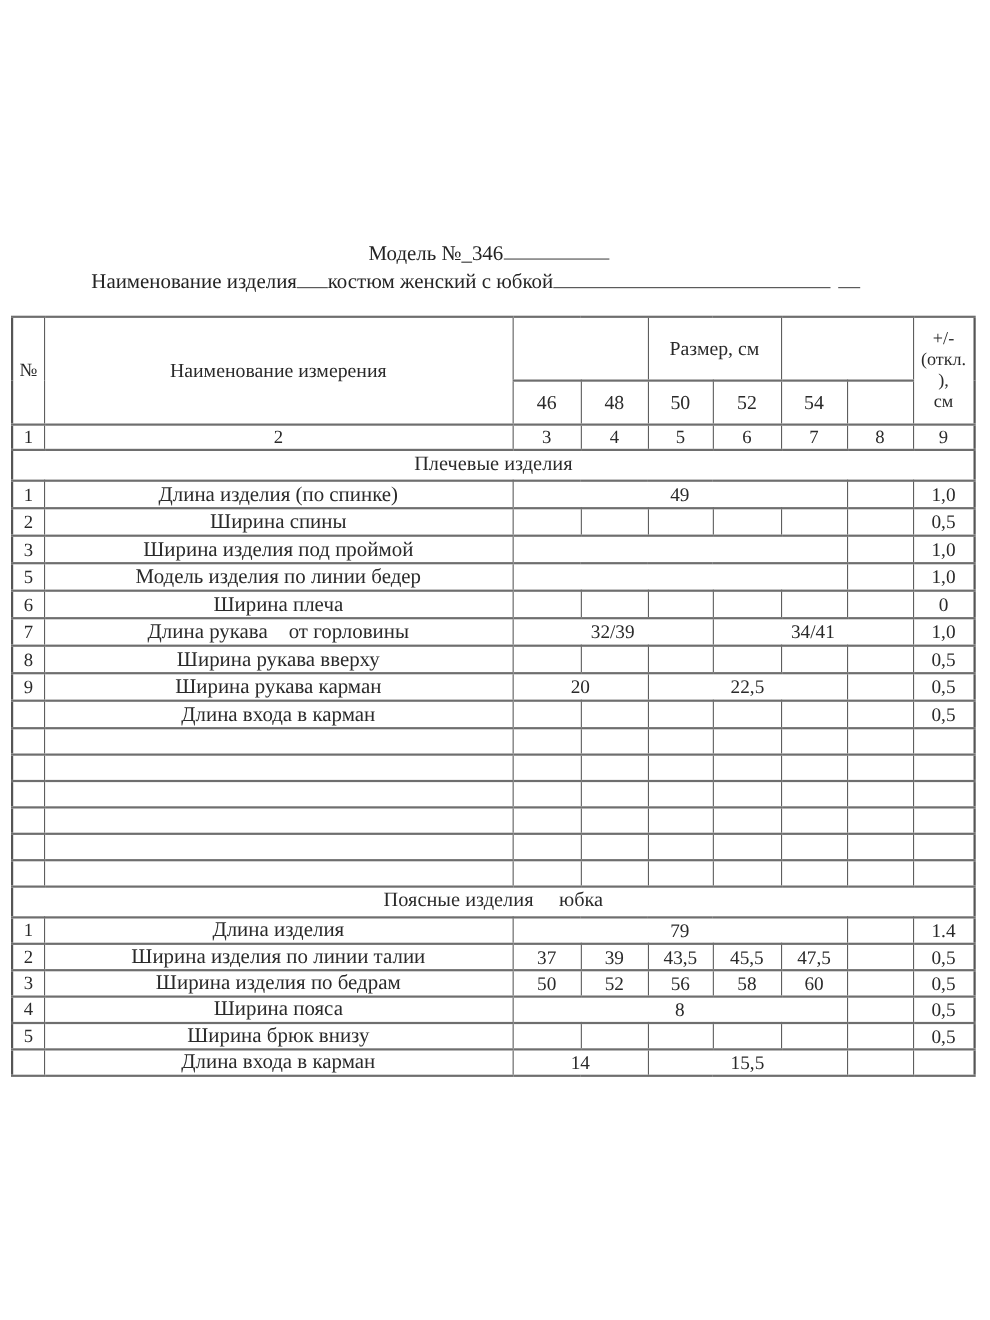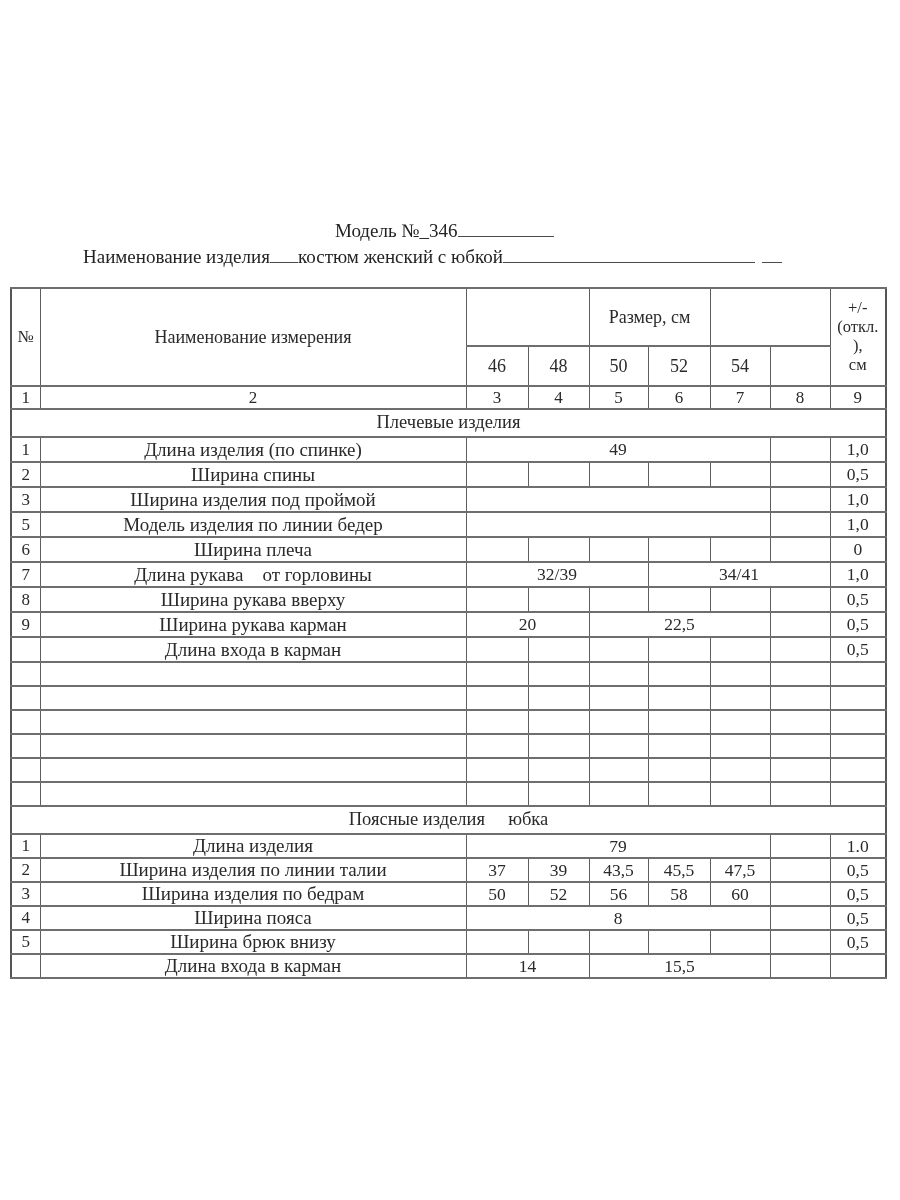--- a/index.html
+++ b/index.html
@@ -276,21 +276,21 @@
           <td class="cell-tol"></td>
         </tr>
         <tr class="section-row">
           <td colspan="9">Поясные изделия     юбка</td>
         </tr>
         <tr class="data-row s2row">
           <td class="cell-num">1</td>
           <td class="cell-label">Длина изделия</td>
           <td class="cell-val" colspan="5">79</td>
           <td class="cell-val"></td>
-          <td class="cell-tol">1.0</td>
+          <td class="cell-tol">1.4</td>
         </tr>
         <tr class="data-row s2row">
           <td class="cell-num">2</td>
           <td class="cell-label">Ширина изделия по линии талии</td>
           <td class="cell-val">37</td>
           <td class="cell-val">39</td>
           <td class="cell-val">43,5</td>
           <td class="cell-val">45,5</td>
           <td class="cell-val">47,5</td>
           <td class="cell-val"></td>

